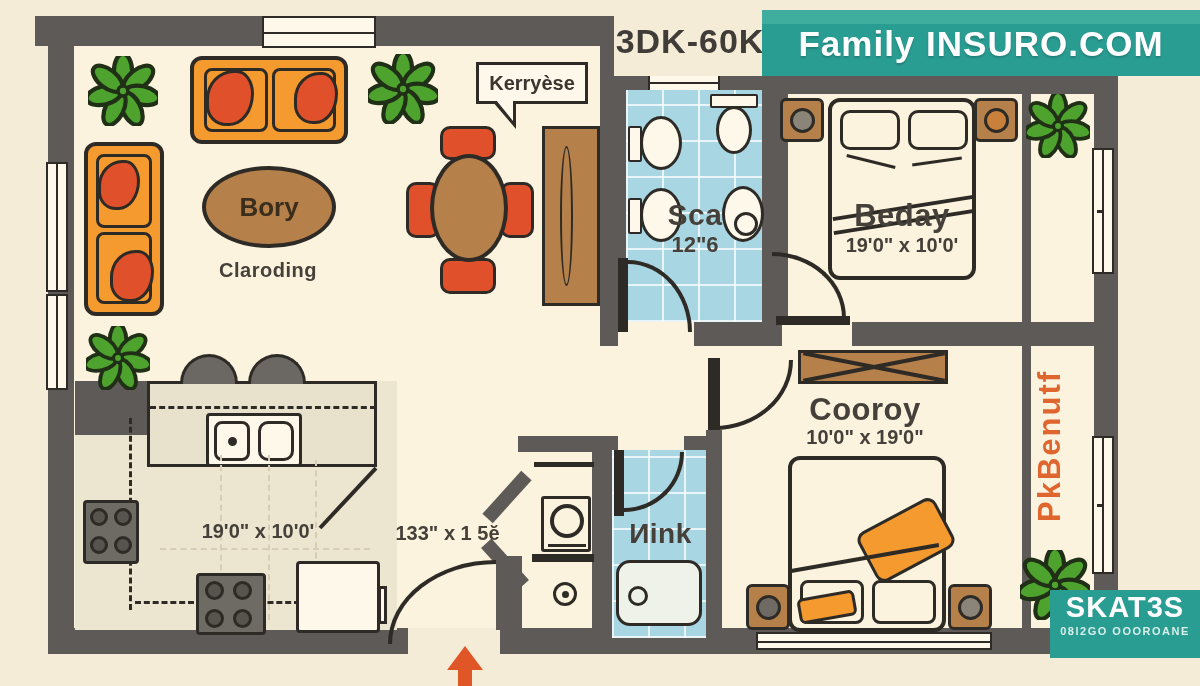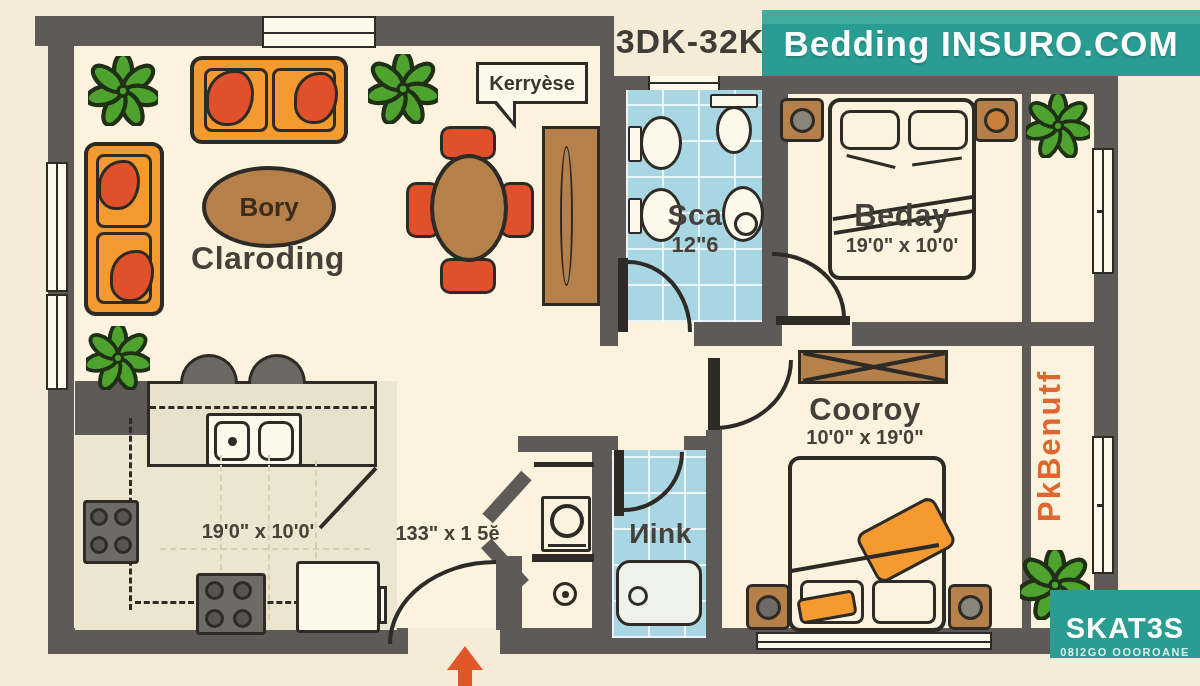--- a/index.html
+++ b/index.html
@@ -30,21 +30,21 @@
   .room-dims{position:absolute;color:#45403a;font-weight:700;text-align:center}
   .plant{position:absolute}
   .stool{position:absolute;background:#6b6762;border:3px solid #2e2b27;border-bottom:none;border-radius:60px 60px 0 0;box-sizing:border-box}
   .kzone{position:absolute;background:#ece5d0}
   .banner{position:absolute;background:#2a9d93}
   .banner-strip{position:absolute;background:#3fae9f}
   .brand{position:absolute;color:#ffffff;font-weight:800;text-align:center;text-shadow:0 2px 2px rgba(0,0,0,.18);letter-spacing:1px}
   .unit-label-box{position:absolute;background:#f5ecd8}
   .unit-label{width:100%;height:100%;display:flex;align-items:center;justify-content:center;font-size:34px;font-weight:800;color:#403c37;letter-spacing:1px}
   .badge{position:absolute;background:#2a9d93;text-align:center}
-  .badge-title{color:#fff;font-weight:800;font-size:29px;margin-top:22px;letter-spacing:1px}
+  .badge-title{color:#fff;font-weight:800;font-size:29px;margin-top:1px;letter-spacing:1px}
   .badge-sub{color:#d8efe9;font-weight:700;font-size:11px;letter-spacing:1.5px;margin-top:1px}
   .vtext{position:absolute;writing-mode:vertical-rl;transform:rotate(180deg);text-align:center;color:#e0662f;font-weight:800;font-size:31px;letter-spacing:2px}
   .bubble{position:absolute;background:#fdf8ea;border:3px solid #2e2b27;box-sizing:border-box;display:flex;align-items:center;justify-content:center;font-weight:700;font-size:20px;color:#3a352e}
   .tri-out{position:absolute;width:0;height:0;border-left:24px solid transparent;border-top:28px solid #2e2b27}
   .tri-in{position:absolute;width:0;height:0;border-left:17px solid transparent;border-top:21px solid #fdf8ea}
   .arrow-head{position:absolute;width:0;height:0;border-left:18px solid transparent;border-right:18px solid transparent;border-bottom:24px solid #e05626}
   .arrow-stem{position:absolute;background:#e05626}
 </style>
 </head>
 <body>
@@ -276,36 +276,36 @@
         <ellipse cx="0" cy="-28" rx="13" ry="25" transform="rotate(102.8)"></ellipse>
         <ellipse cx="0" cy="-28" rx="13" ry="25" transform="rotate(154.3)"></ellipse>
         <ellipse cx="0" cy="-28" rx="13" ry="25" transform="rotate(205.7)"></ellipse>
         <ellipse cx="0" cy="-28" rx="13" ry="25" transform="rotate(257.1)"></ellipse>
         <ellipse cx="0" cy="-28" rx="13" ry="25" transform="rotate(308.6)"></ellipse>
       </g>
       <circle r="7" fill="#4ea32f" stroke="#203016" stroke-width="5"></circle>
     </svg>
   <div class="vtext" style="left:1032px;top:318px;width:60px;height:256px">PkBenutf</div>
 
-  <div class="room-name" style="left:168px;top:240px;width:200px;font-size:32px">Claroding</div>
+  <div class="room-name" style="left:168px;top:259px;width:200px;font-size:20px">Claroding</div>
   <div class="room-name" style="left:650px;top:198px;width:90px;font-size:30px">Sca</div>
   <div class="room-dims" style="left:652px;top:232px;width:86px;font-size:22px">12"6</div>
   <div class="room-name" style="left:822px;top:198px;width:160px;font-size:31px">Beday</div>
   <div class="room-dims" style="left:822px;top:234px;width:160px;font-size:20px">19'0" x 10'0'</div>
   <div class="room-name" style="left:785px;top:392px;width:160px;font-size:31px">Cooroy</div>
   <div class="room-dims" style="left:785px;top:426px;width:160px;font-size:20px">10'0" x 19'0"</div>
   <div class="room-dims" style="left:168px;top:520px;width:180px;font-size:20px">19'0" x 10'0'</div>
   <div class="room-dims" style="left:355px;top:522px;width:185px;font-size:20px">133" x 1 5ĕ</div>
   <div class="room-name" style="left:618px;top:518px;width:85px;font-size:28px">Иink</div>
 
   <div class="unit-label-box" style="left:614px;top:6px;width:152px;height:70px">
-    <div class="unit-label">3DK-32K</div>
+    <div class="unit-label">3DK-60K</div>
   </div>
   <div class="banner" style="left:762px;top:10px;width:438px;height:66px"></div>
   <div class="banner-strip" style="left:762px;top:10px;width:438px;height:14px"></div>
-  <div class="brand" style="left:762px;top:24px;width:438px;font-size:35px">Bedding INSURO.COM</div>
+  <div class="brand" style="left:762px;top:24px;width:438px;font-size:35px">Family INSURO.COM</div>
 
   <div class="badge" style="left:1050px;top:590px;width:150px;height:68px">
     <div class="badge-title">SKAT3S</div>
     <div class="badge-sub">08l2GO OOOROANE</div>
   </div>
 
 </div>
 
 </body></html>

